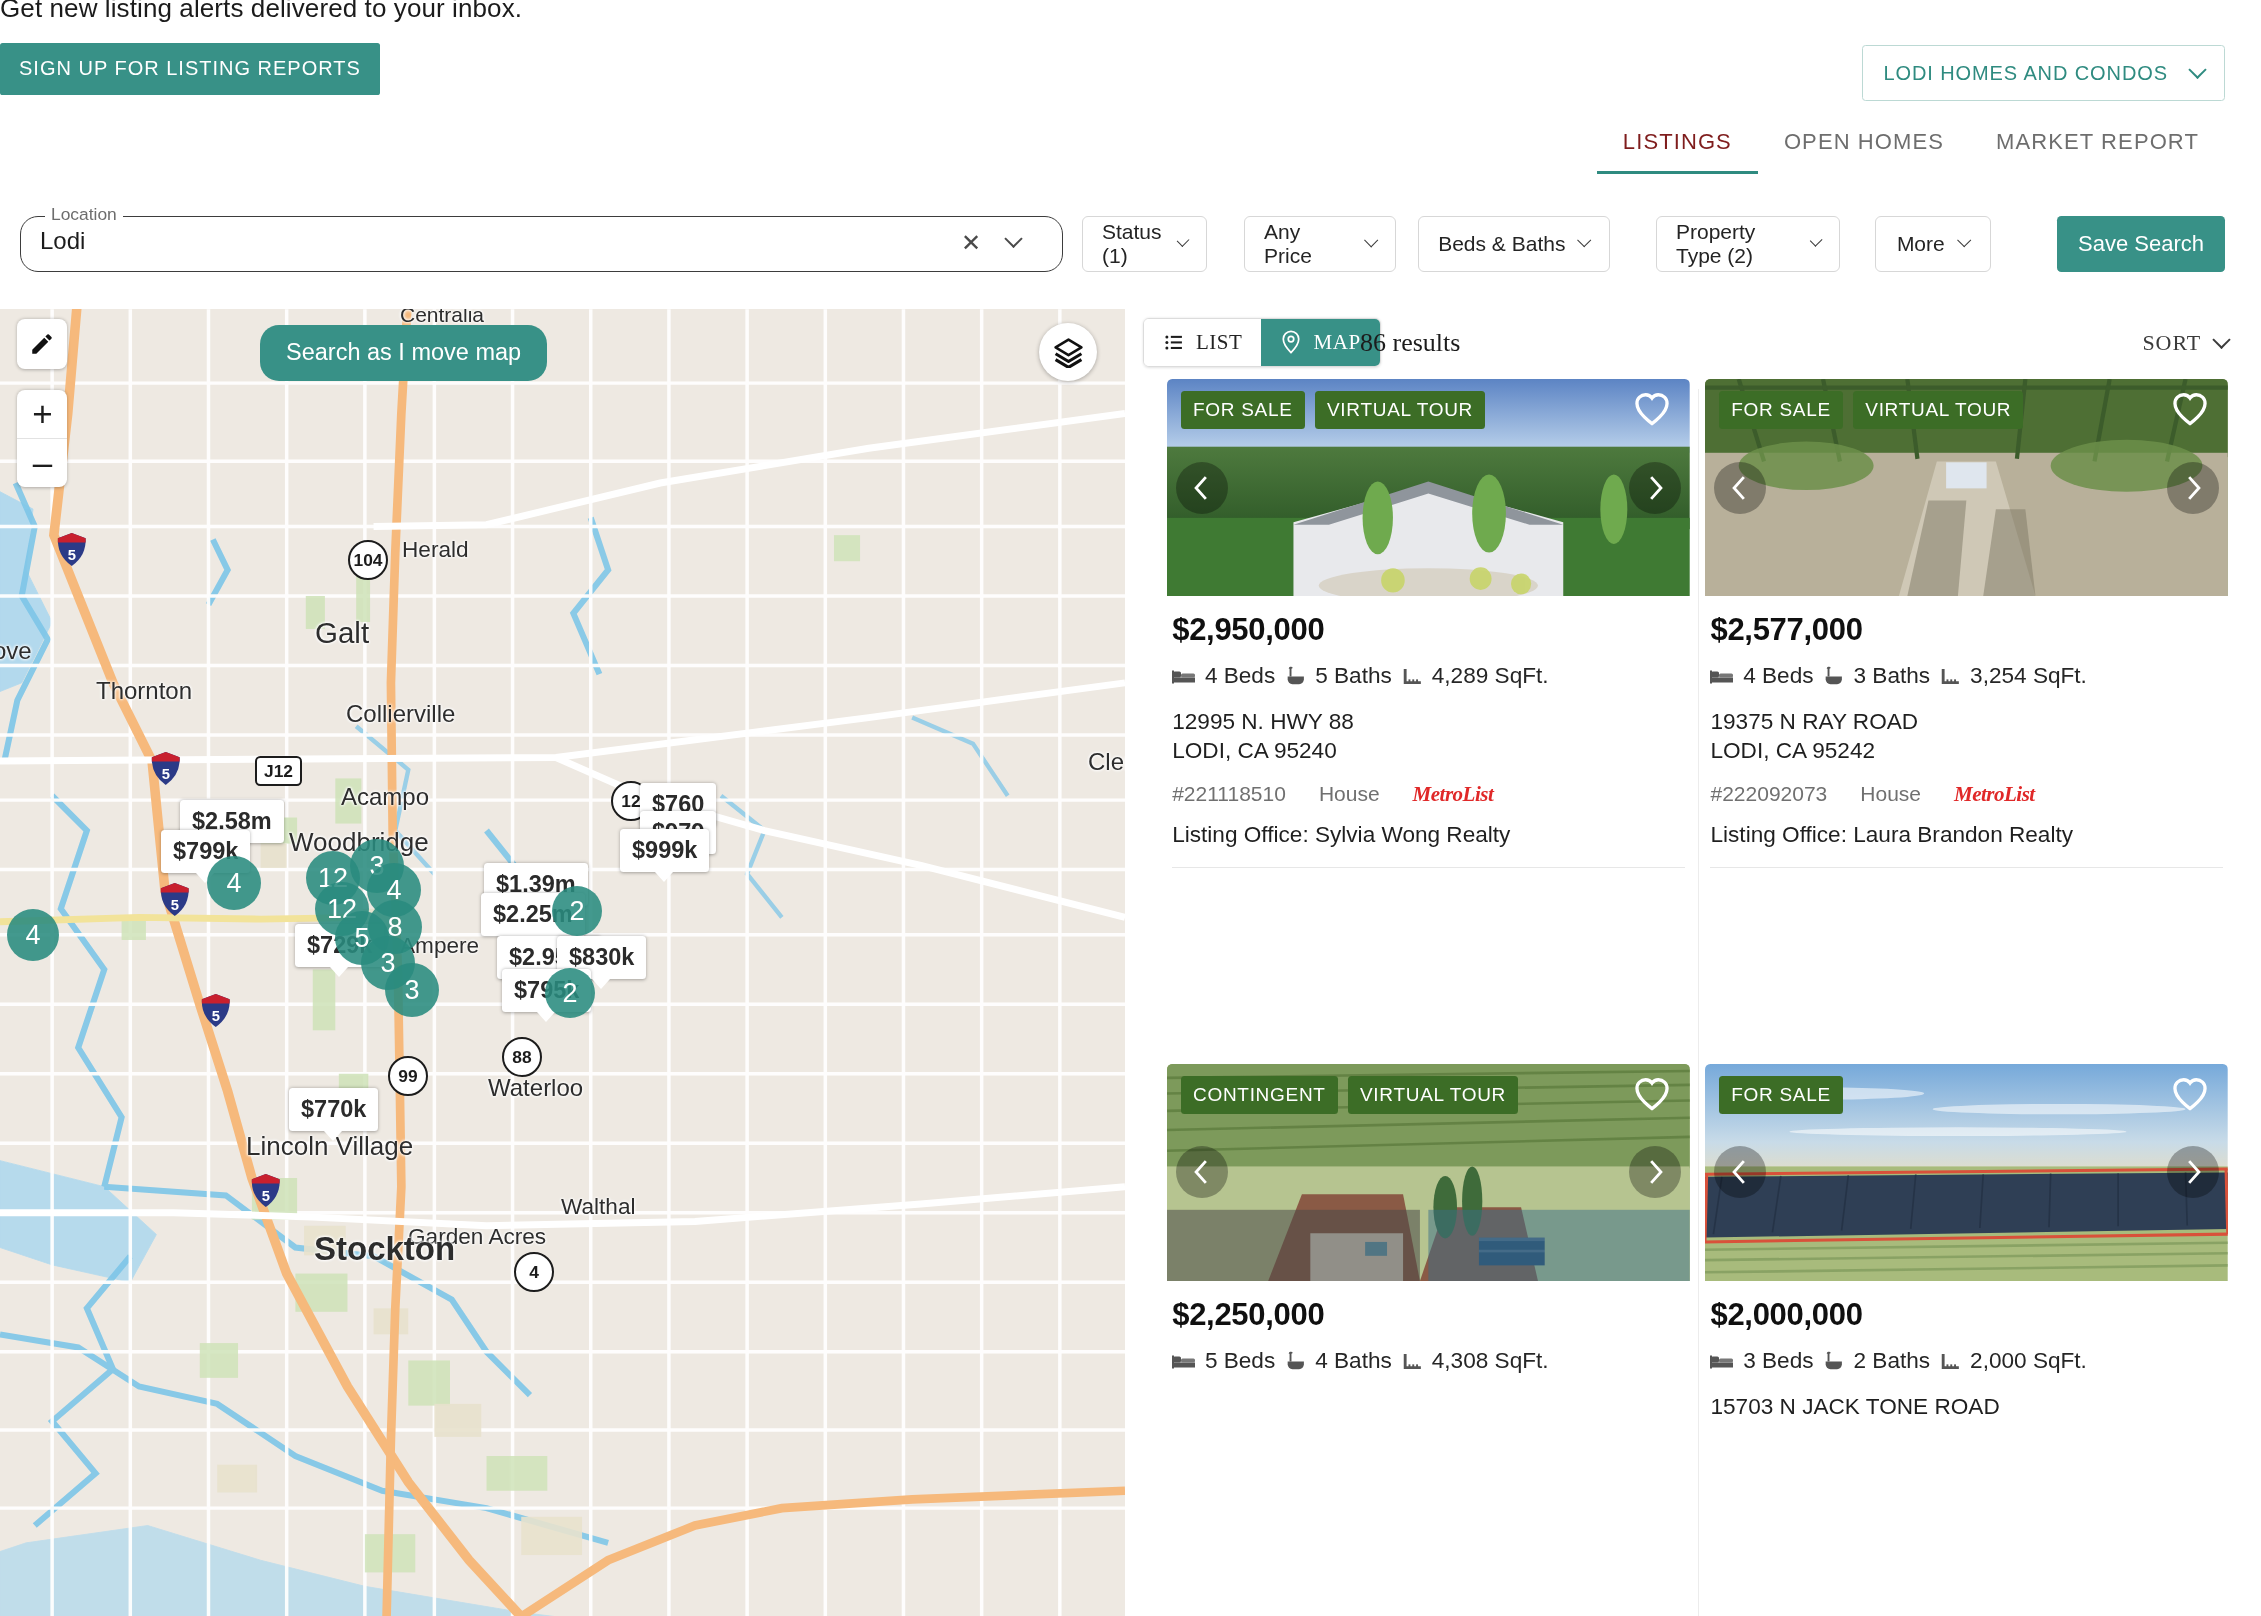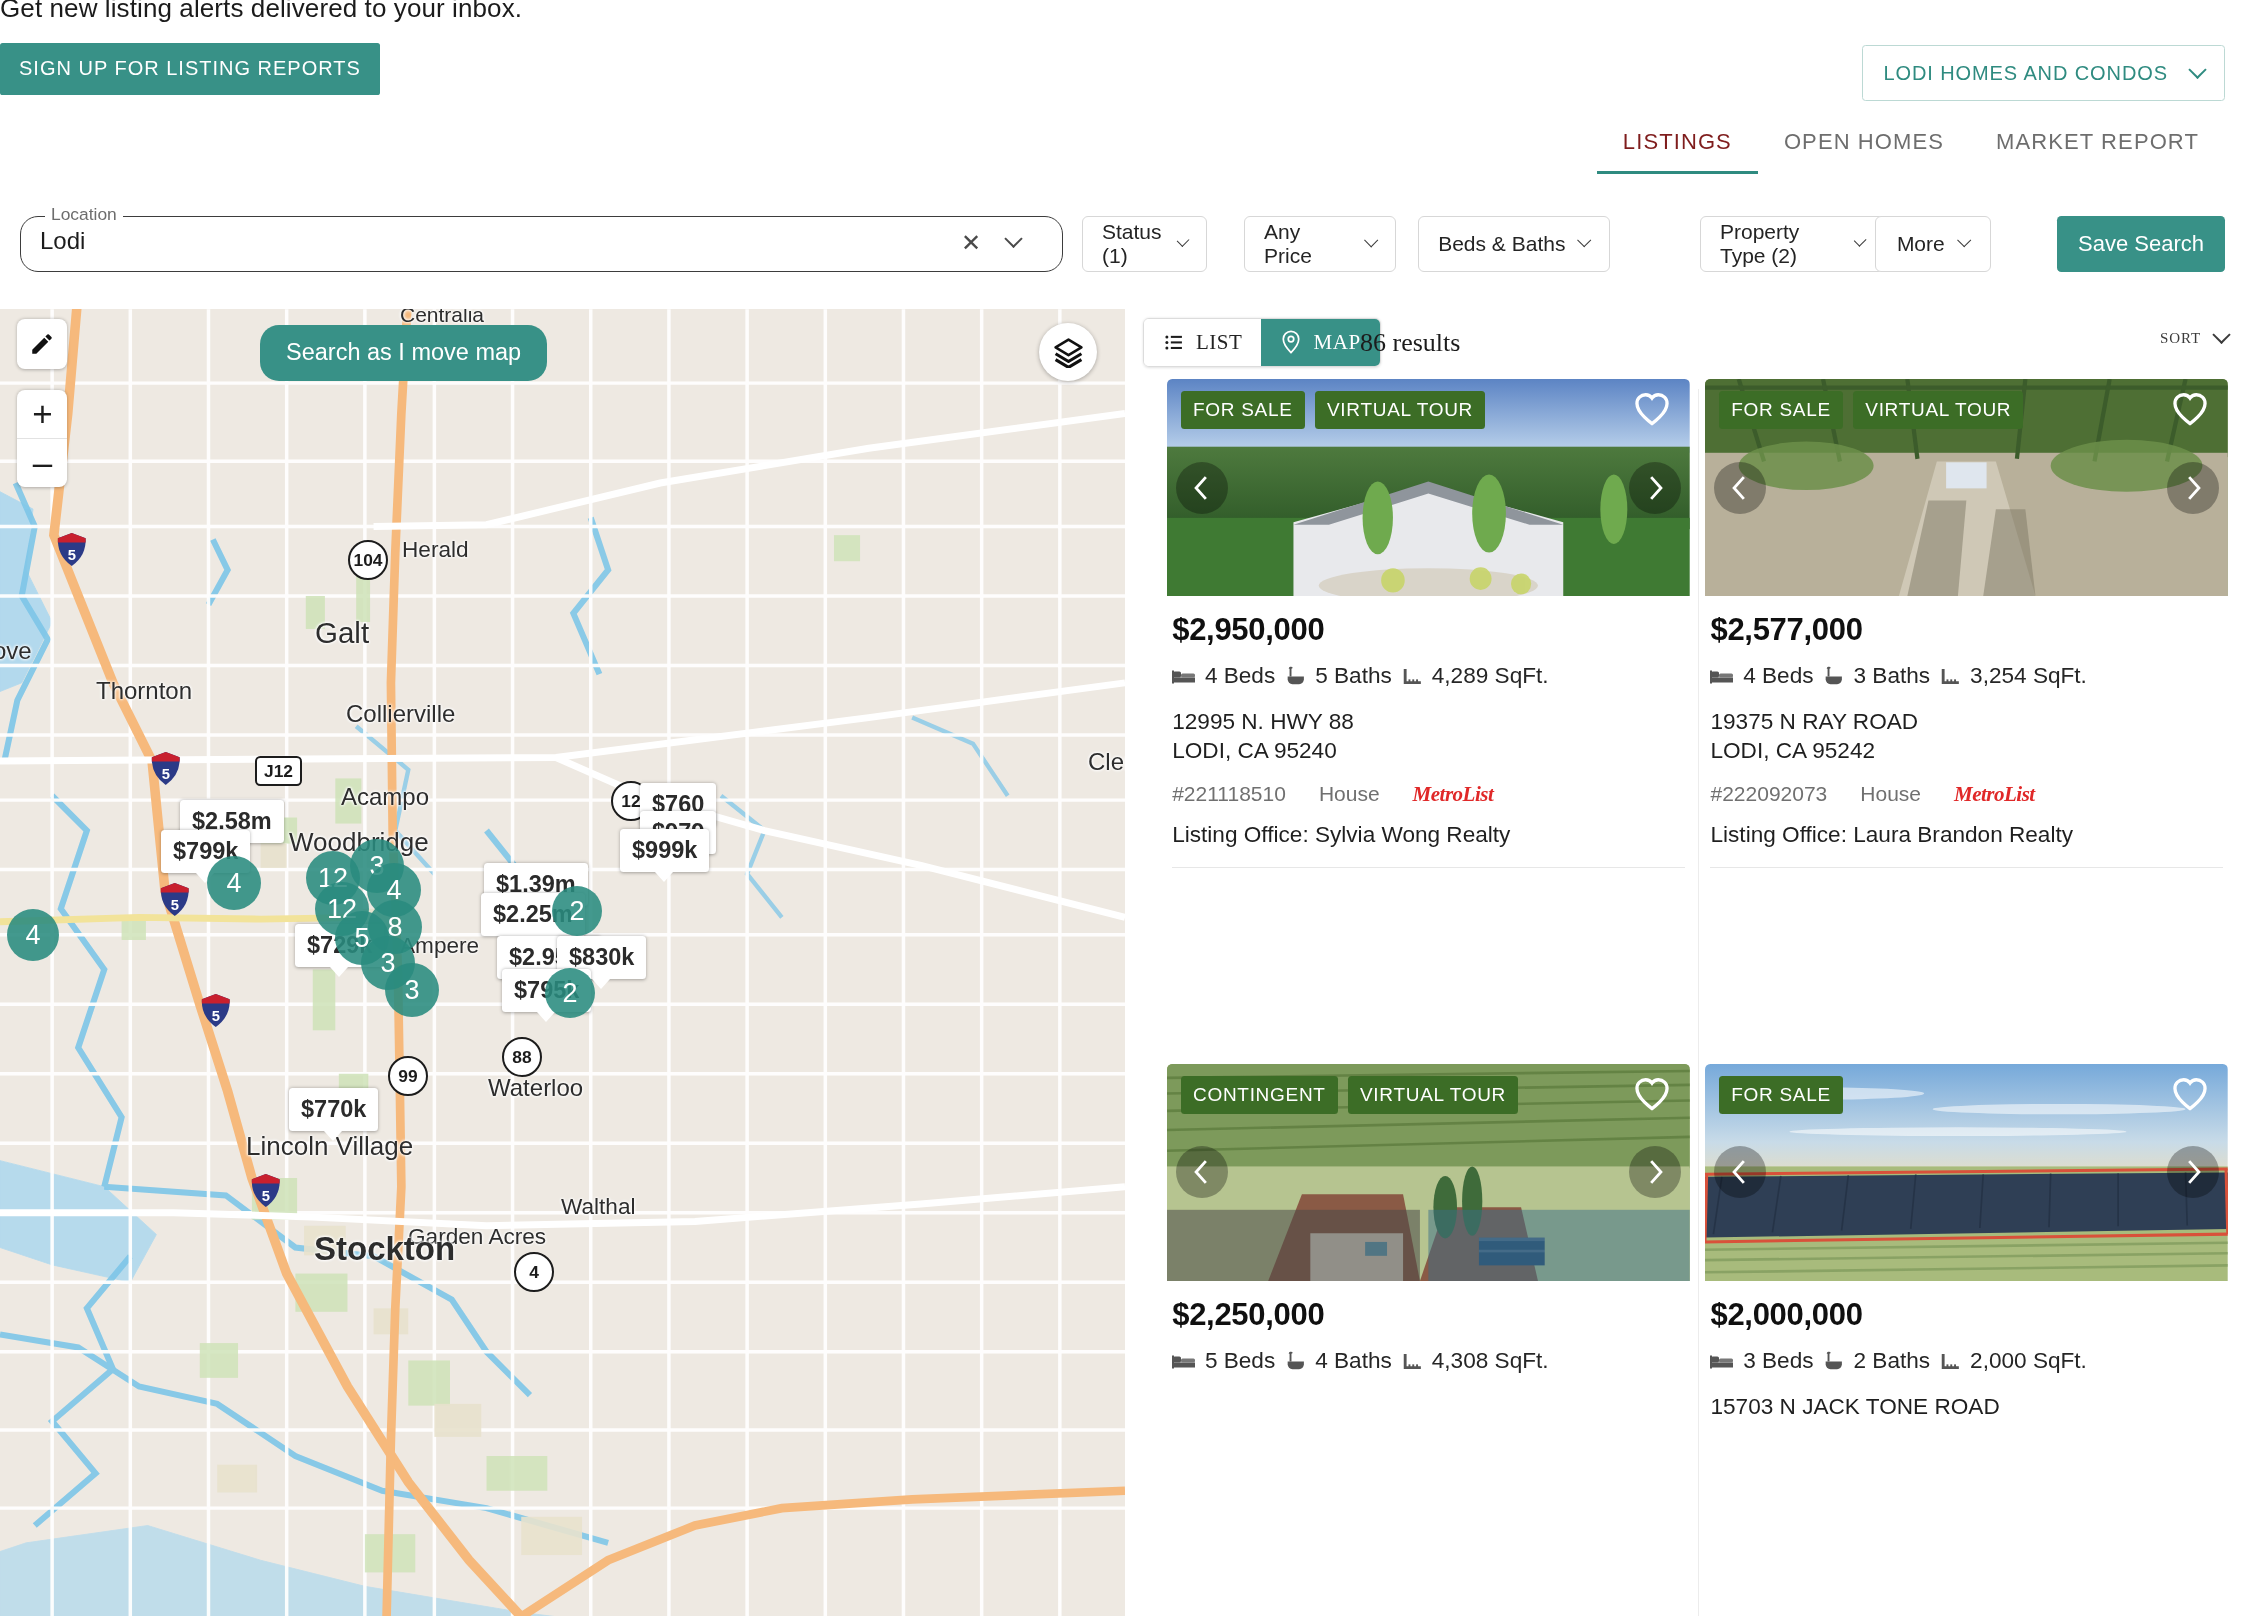--- a/index.html
+++ b/index.html
@@ -159,21 +159,21 @@
     border: 1.3px solid #dcdcdc; border-radius: 6px; overflow: hidden;
     box-shadow: 0 0.9px 2.6px rgba(0,0,0,.12);
   }
   .vt {
     display: flex; align-items: center; gap: 11.3px; font-size: 21px;
     padding: 11.3px 19px; cursor: pointer; letter-spacing: 0.5px;
   }
   .vt.inactive { background: #fff; color: #232323; }
   .vt.active { background: #389187; color: #fff; }
   .res-count { position: absolute; left: 226px; top: 19px; font-size: 26px; color: #1c1c1c; }
-  .sort { position: absolute; right: 33px; top: 21px; font-size: 15px; color: #3b3b3b;
+  .sort { position: absolute; right: 33px; top: 21px; font-size: 22px; color: #3b3b3b;
           letter-spacing: 0.9px; display: flex; align-items: center; gap: 14px; cursor: pointer; }
 
   .cards {
     position: absolute; left: 0; top: 70px; right: 0; bottom: 0;
     display: grid; grid-template-columns: 1fr 1fr; gap: 0 15.6px;
     padding: 0 33px;
   }
   .card { position: relative; background: #fff; }
   .card-photo {
     position: relative; height: 217px; border-radius: 5.2px 5.2px 0 0; overflow: hidden;
@@ -236,21 +236,21 @@
       <span class="chev"></span>
     </div>
     <div class="fbtn" style="left:1244px;width:152px">
       <span>Any Price</span>
       <span class="chev"></span>
     </div>
     <div class="fbtn" style="left:1418px;width:192px">
       <span>Beds &amp; Baths</span>
       <span class="chev"></span>
     </div>
-    <div class="fbtn" style="left:1700px;width:184px">
+    <div class="fbtn" style="left:1656px;width:184px">
       <span>Property Type (2)</span>
       <span class="chev"></span>
     </div>
     <div class="fbtn" style="left:1875px;width:116px">
       <span>More</span>
       <span class="chev"></span>
     </div>
     <button class="save-search">Save Search</button>
   </div>
 

